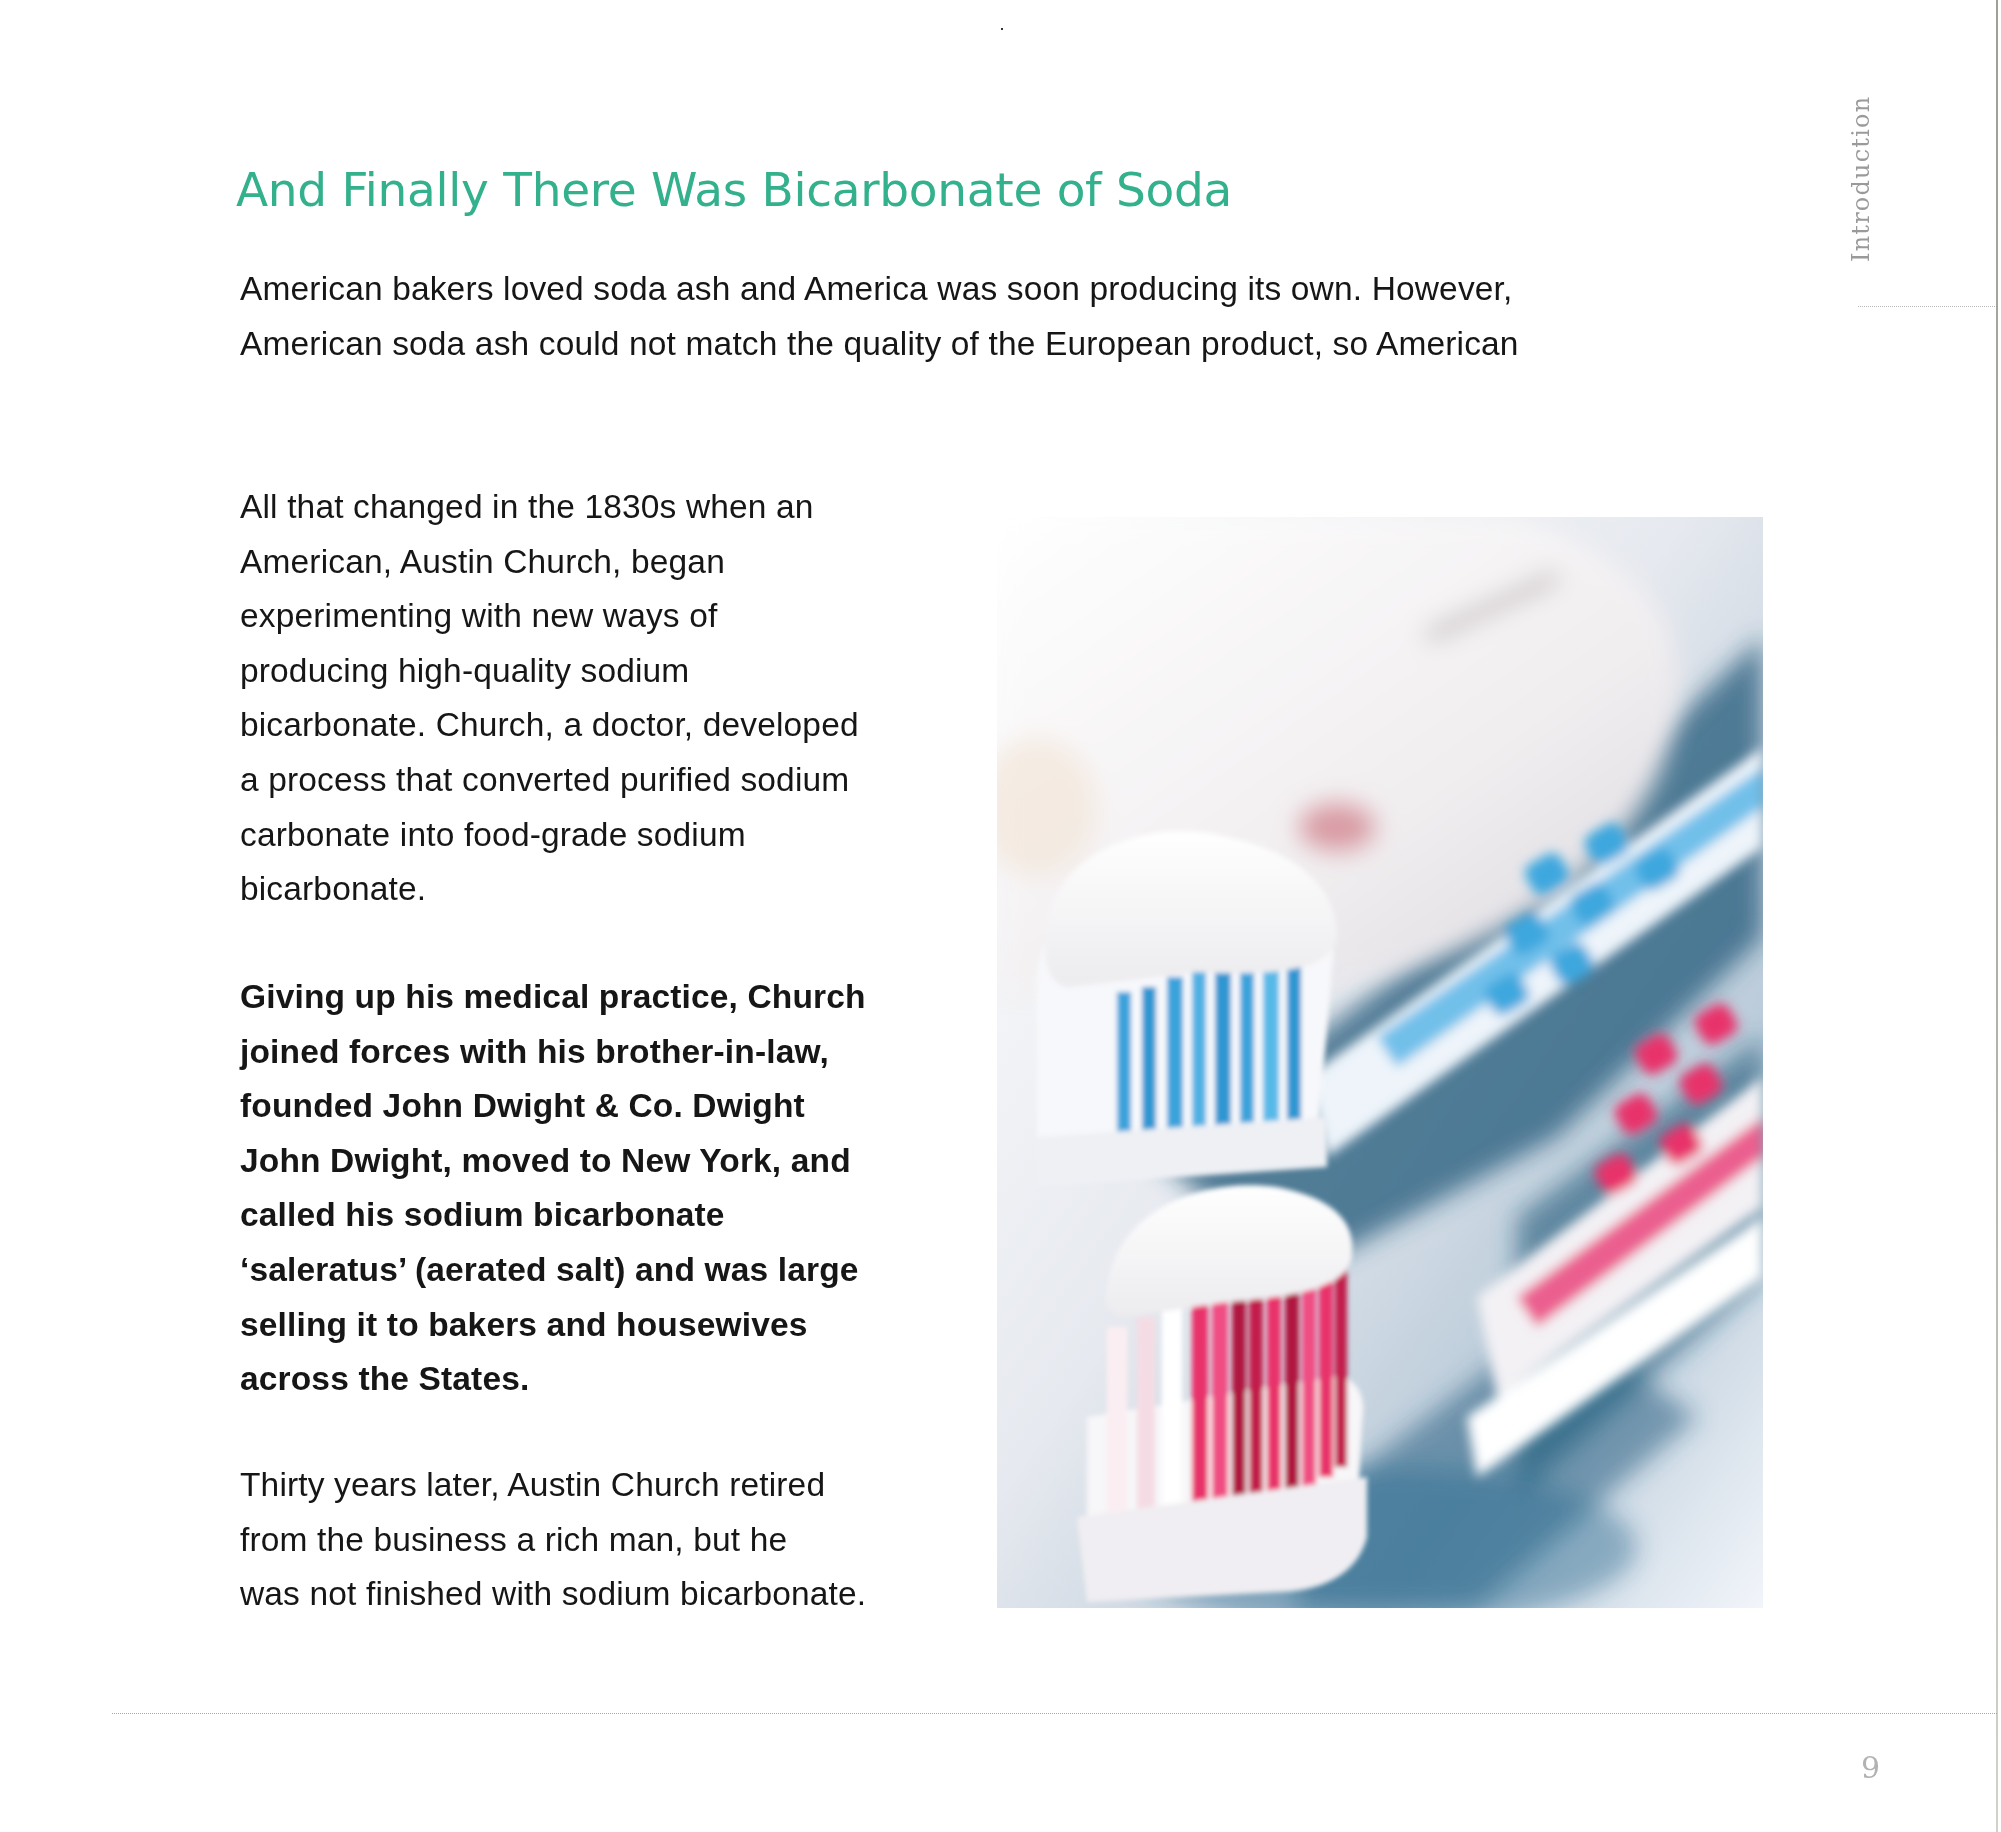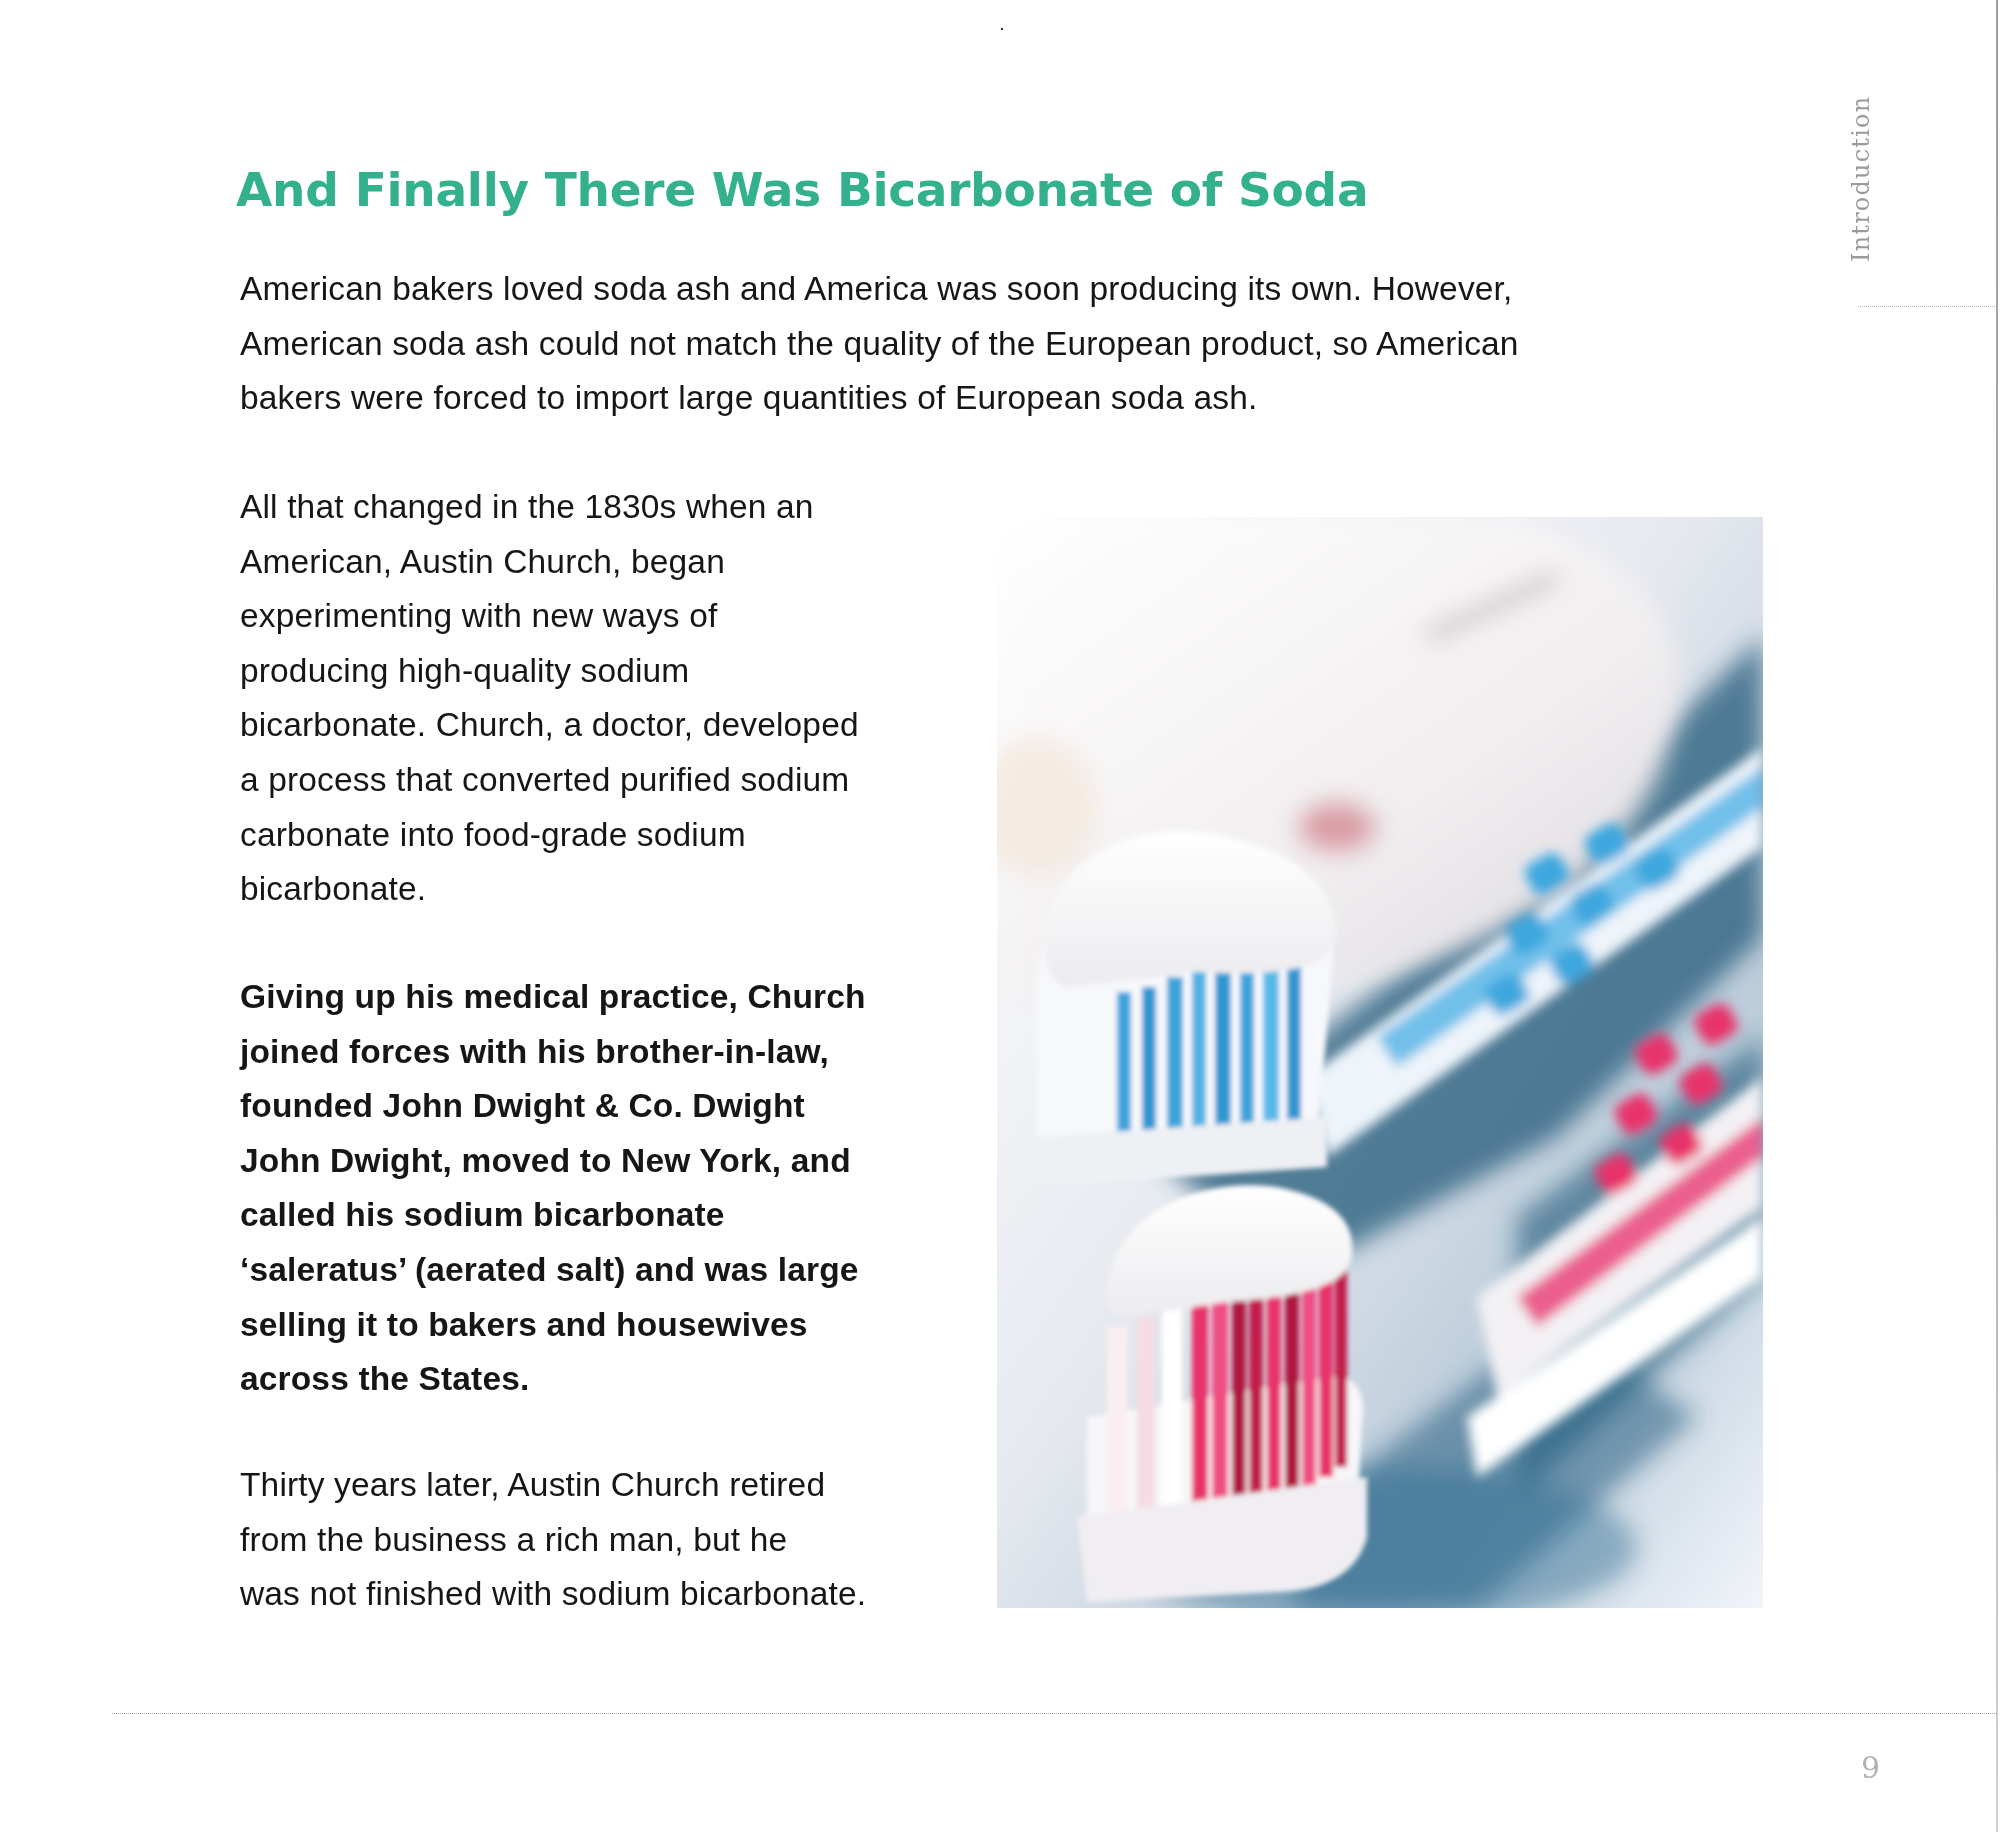--- a/index.html
+++ b/index.html
@@ -5,21 +5,21 @@
   html, body { margin: 0; padding: 0; }
   body {
     width: 2001px; height: 1832px; position: relative; overflow: hidden;
     background: #ffffff;
     font-family: "Liberation Sans", "DejaVu Sans", sans-serif;
   }
   .page { position: absolute; left: 0; top: 0; width: 2001px; height: 1832px; }
   .title {
     position: absolute; left: 236px; top: 160px; margin: 0;
     font-family: "DejaVu Sans", "Liberation Sans", sans-serif;
-    font-size: 47px; font-weight: bold; letter-spacing: -0.3px;
+    font-size: 47px; font-weight: normal; letter-spacing: -0.3px;
     color: #33b08c; white-space: nowrap; line-height: 60px;
   }
   .body-text {
     position: absolute; left: 236px; margin: 4px;
     font-family: "Liberation Sans", sans-serif;
     font-size: 33.5px; line-height: 54.6px; color: #161616;
     letter-spacing: 0.15px;
   }
   .p1 { top: 258px; width: 1460px; }
   .p2 { top: 476px; width: 700px; }
@@ -67,21 +67,20 @@
 
 <div class="page">
 
   <div class="speck"></div>
 
   <h1 class="title">And Finally There Was Bicarbonate of Soda</h1>
 
   <p class="body-text p1">
     <span class="line">American bakers loved soda ash and America was soon producing its own. However,</span>
     <span class="line">American soda ash could not match the quality of the European product, so American</span>
-    <span class="line">bakers were forced to import large quantities of European soda ash.</span>
   </p>
 
   <p class="body-text p2">
     <span class="line">All that changed in the 1830s when an</span>
     <span class="line">American, Austin Church, began</span>
     <span class="line">experimenting with new ways of</span>
     <span class="line">producing high-quality sodium</span>
     <span class="line">bicarbonate. Church, a doctor, developed</span>
     <span class="line">a process that converted purified sodium</span>
     <span class="line">carbonate into food-grade sodium</span>

